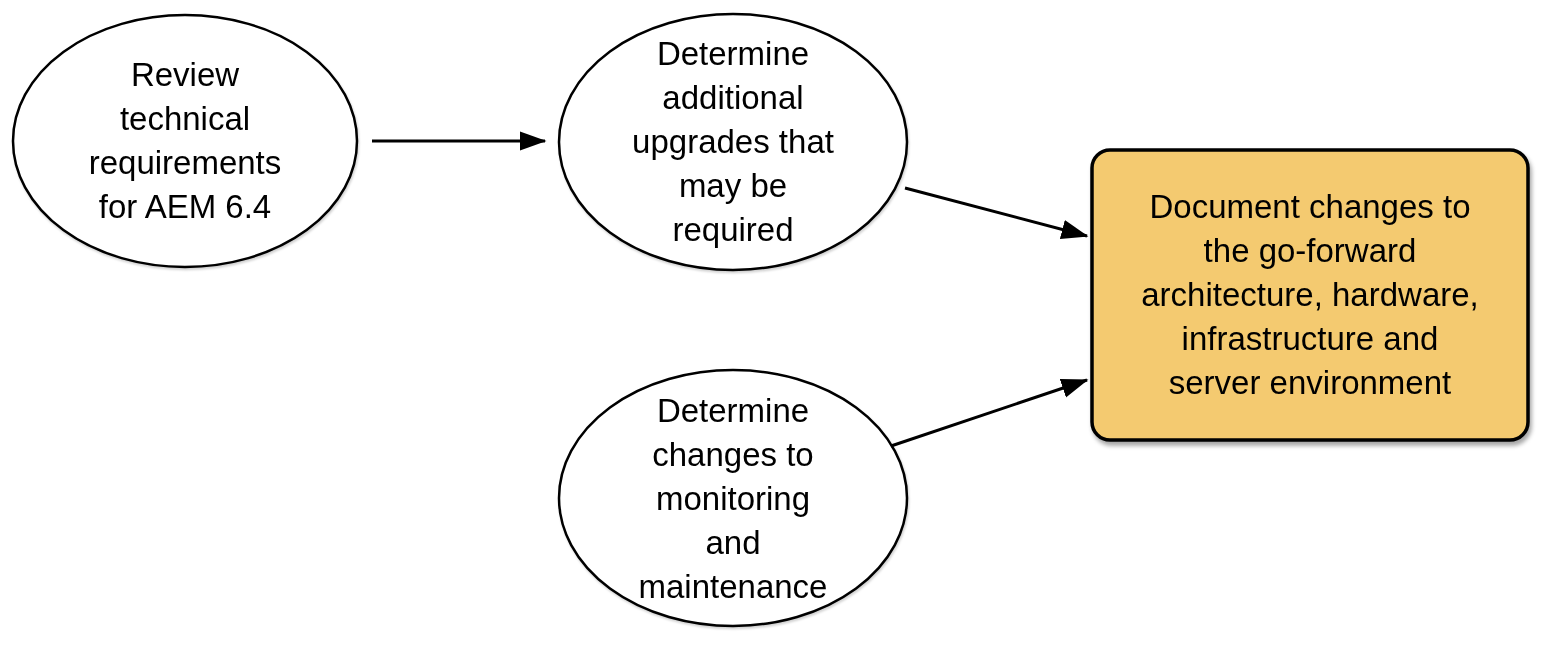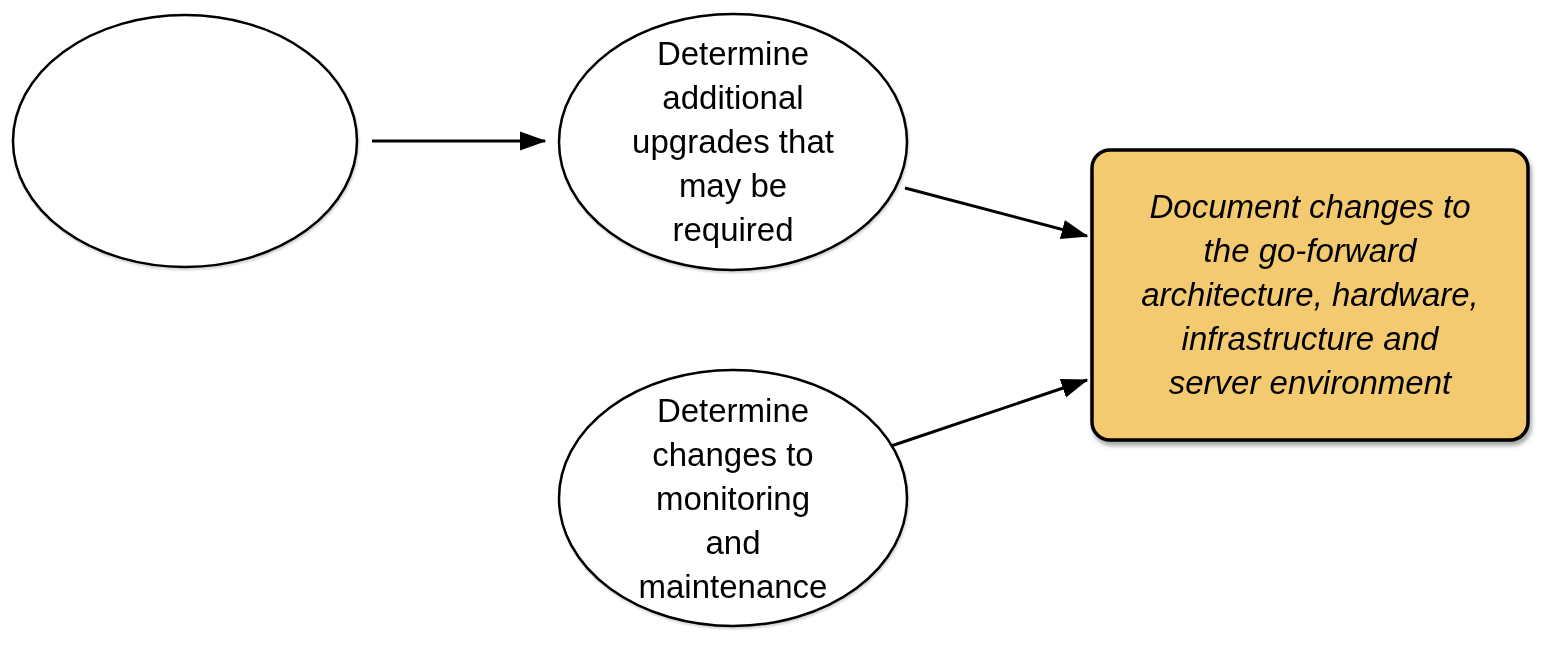--- a/index.html
+++ b/index.html
@@ -39,21 +39,21 @@
     text-align: center;
     white-space: pre-line;
     font-size: 33px;
     line-height: 44px;
     color: #000000;
     pointer-events: none;
   }
   .label-ellipse-1 { left: 13px;   top: 15px;  width: 344px; height: 252px; }
   .label-ellipse-2 { left: 559px;  top: 14px;  width: 348px; height: 256px; }
   .label-ellipse-3 { left: 559px;  top: 370px; width: 348px; height: 257px; }
-  .label-rect      { left: 1092px; top: 150px; width: 436px; height: 290px; font-style: italic; }
+  .label-rect      { left: 1092px; top: 150px; width: 436px; height: 290px; }
 </style>
 </head>
 <body>
 
 <div id="canvas">
 
   <svg id="shape-layer" viewBox="0 0 1556 650" xmlns="http://www.w3.org/2000/svg">
     <defs>
       <marker id="arrowhead" markerWidth="10" markerHeight="7" refX="8.5" refY="3.25" orient="auto" markerUnits="strokeWidth">
         <path d="M0,0 L9,3.25 L0,6.5 Z" fill="#000000"></path>
@@ -68,20 +68,24 @@
 
     <rect class="process-rect" x="1092" y="150" width="436" height="290" rx="18" ry="18" stroke-width="3.5" fill="#f4ca70" stroke="#000000"></rect>
 
     <line class="edge-line" x1="372" y1="141" x2="545" y2="141" stroke-width="3" marker-end="url(#arrowhead)" stroke="#000000"></line>
 
     <line class="edge-line" x1="905" y1="188" x2="1087" y2="236" stroke-width="3" marker-end="url(#arrowhead)" stroke="#000000"></line>
 
     <line class="edge-line" x1="891" y1="446" x2="1087" y2="380" stroke-width="3" marker-end="url(#arrowhead)" stroke="#000000"></line>
   </svg>
 
+  <div class="label label-ellipse-1">Review
+technical
+requirements
+for AEM 6.4</div>
 
   <div class="label label-ellipse-2">Determine
 additional
 upgrades that
 may be
 required</div>
 
   <div class="label label-ellipse-3">Determine
 changes to
 monitoring

